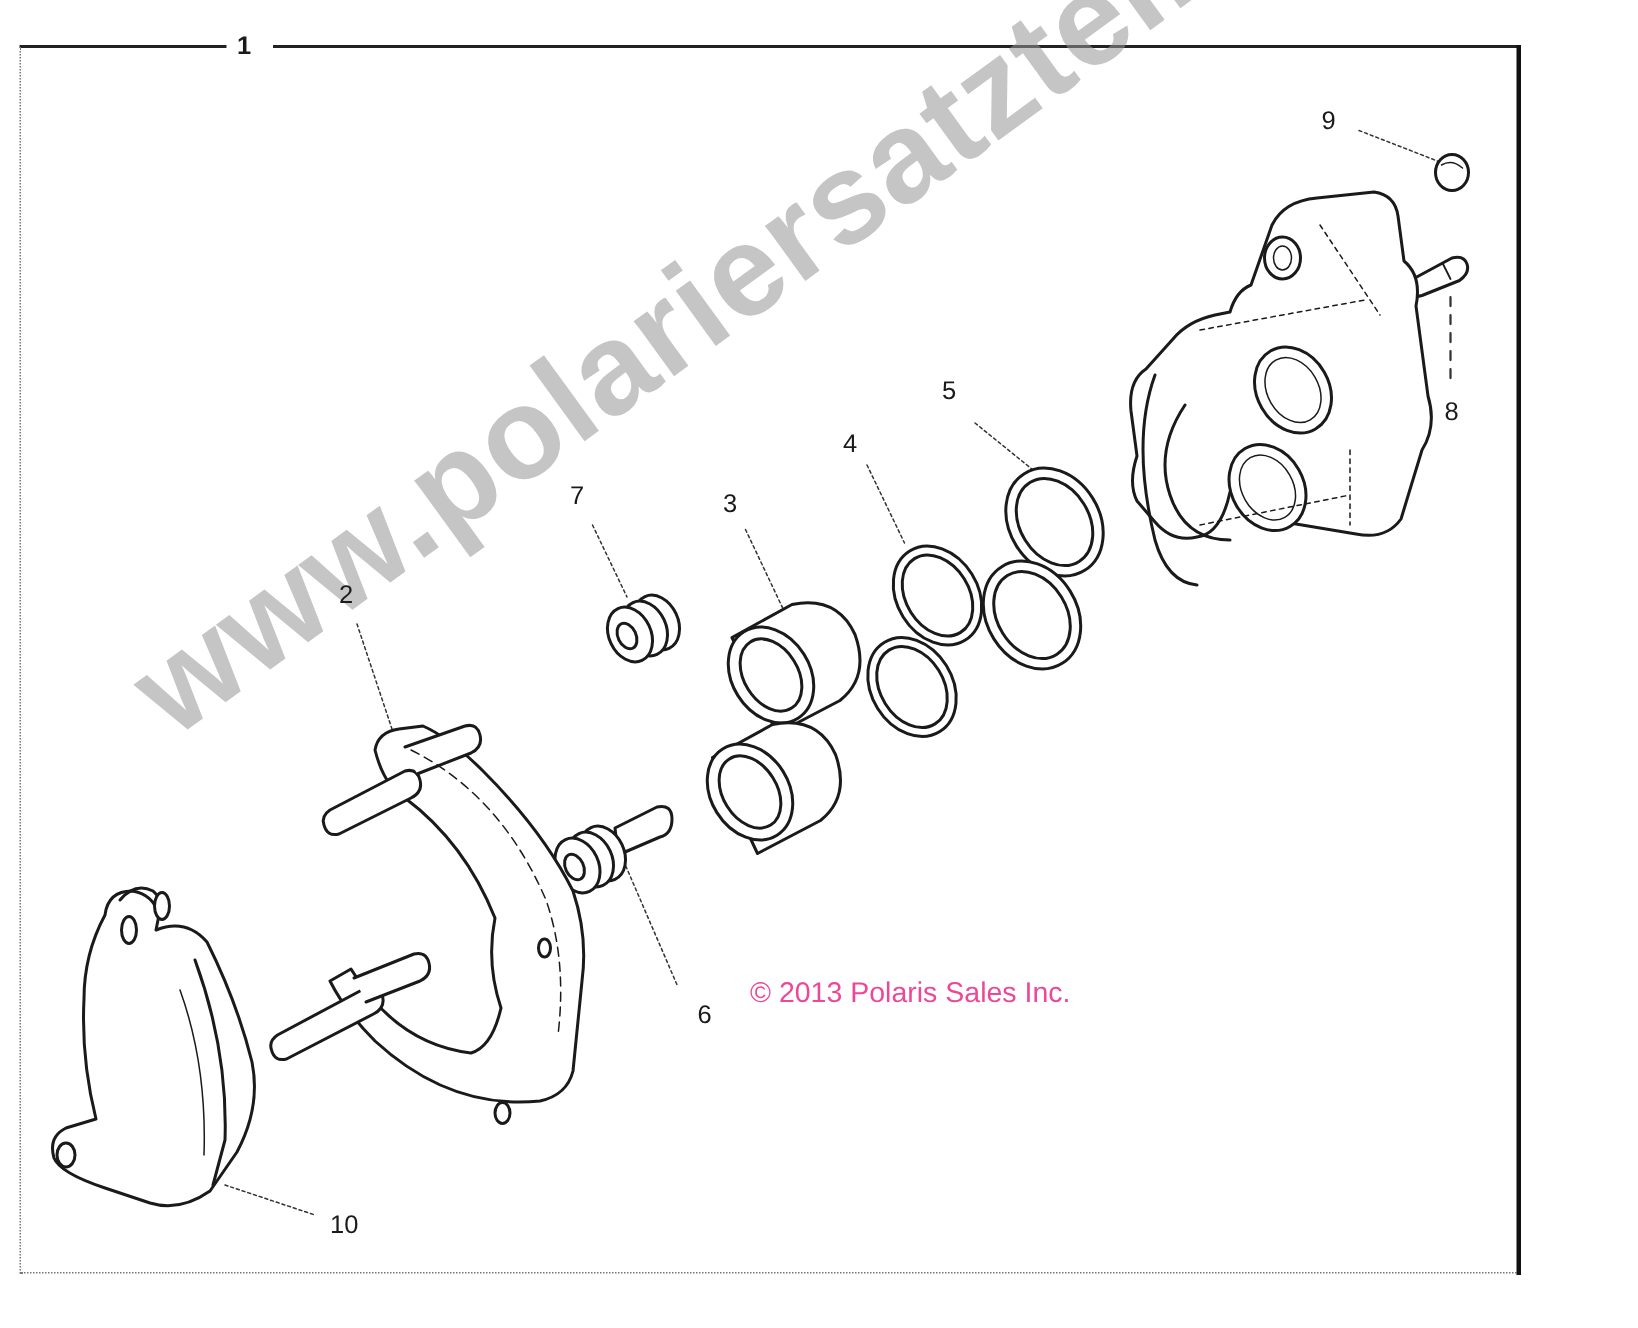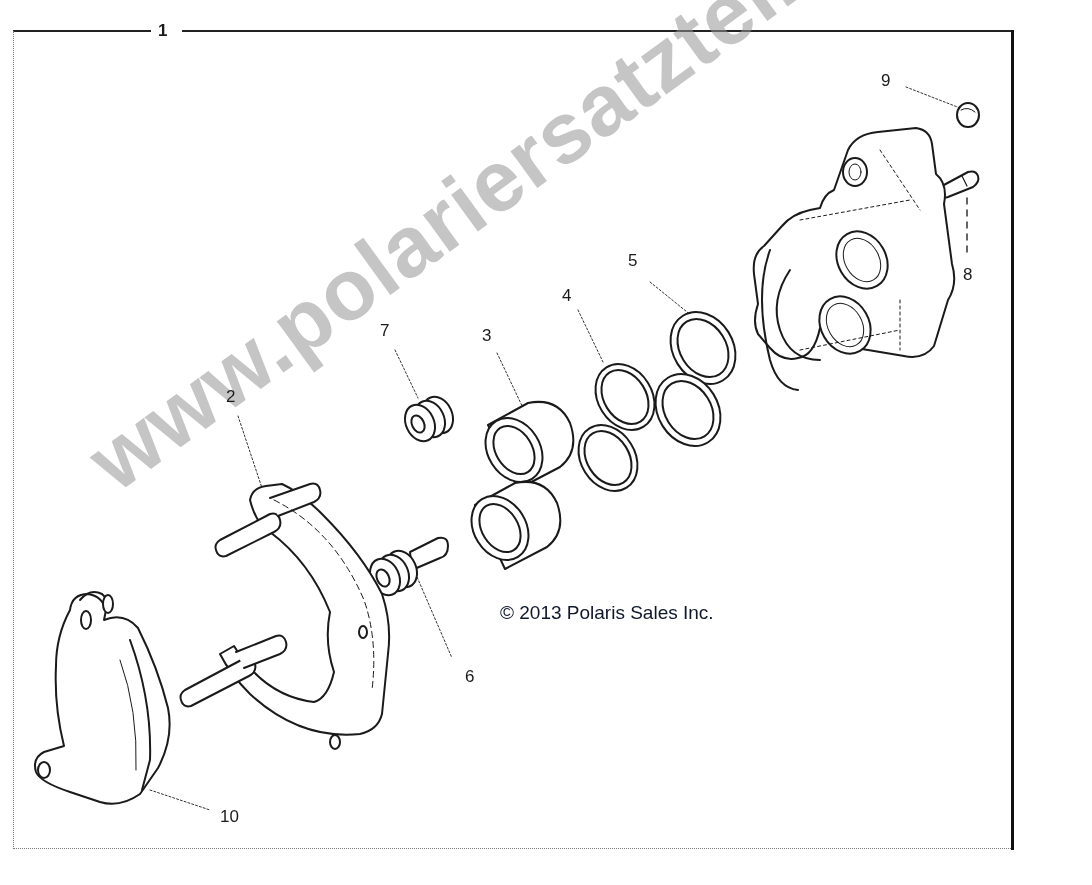--- a/index.html
+++ b/index.html
@@ -6,21 +6,21 @@
     body { width: 1092px; height: 885px; position: relative; overflow: hidden;
            font-family: "Liberation Sans", sans-serif; color: #1a1a1a; }
     #stage { position: absolute; left: 0; top: 0; width: 1092px; height: 885px; }
     .frame-top-left { position: absolute; left: 13px; top: 30px; width: 138px; height: 0; border-top: 2px solid #222; }
     .frame-top-right { position: absolute; left: 182px; top: 30px; width: 832px; height: 0; border-top: 2px solid #222; }
     .frame-left { position: absolute; left: 13px; top: 31px; width: 0; height: 818px; border-left: 1px dotted #777; }
     .frame-bottom { position: absolute; left: 13px; top: 848px; width: 1000px; height: 0; border-top: 1px dotted #777; }
     .frame-right { position: absolute; left: 1011px; top: 30px; width: 0; height: 820px; border-left: 3px solid #111; }
     .frame-label { position: absolute; left: 158px; top: 21px; font-size: 17px; font-weight: bold; color: #1a1a1a; }
     .callout { position: absolute; font-size: 17px; color: #1a1a1a; line-height: 1; }
-    .copyright { position: absolute; left: 500px; top: 602px; font-size: 19px; color: #0f172a; white-space: nowrap; }
+    .copyright { position: absolute; left: 500px; top: 652px; font-size: 19px; color: #ec4899; white-space: nowrap; }
     .watermark { position: absolute; left: 70px; top: 430px; font-size: 86px; font-weight: bold;
                  color: rgba(150,150,150,0.55); white-space: nowrap; transform-origin: 0 0;
                  transform: rotate(-36deg); letter-spacing: 1px; pointer-events: none; }
     svg.parts { position: absolute; left: 0; top: 0; }
   </style>
 </head>
 <body>
 
 <div id="stage">
 

